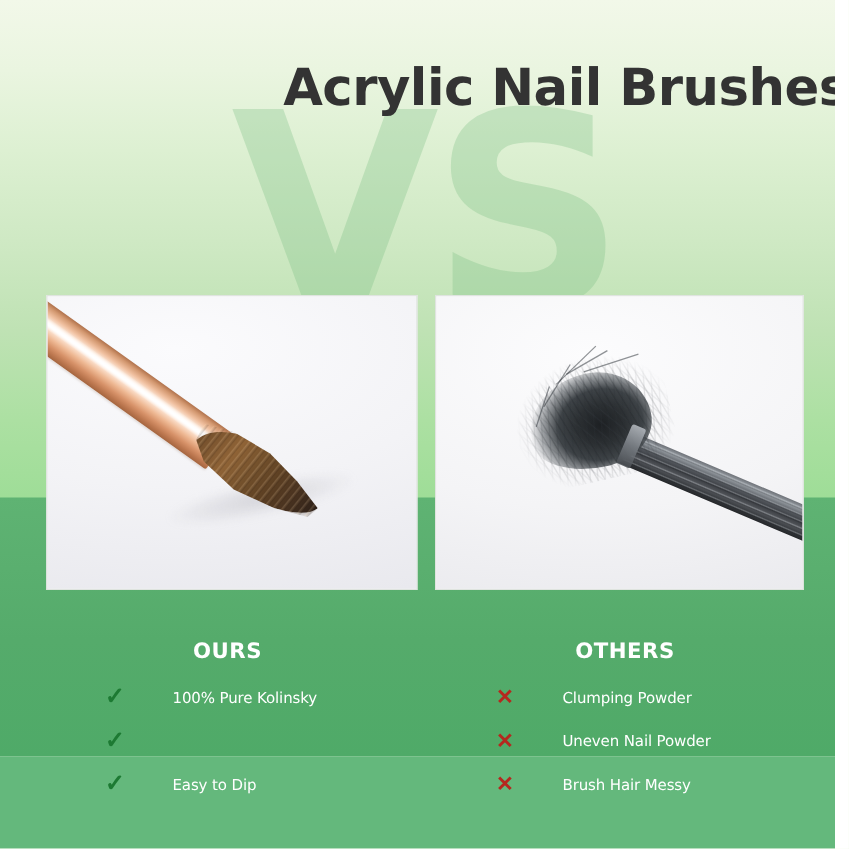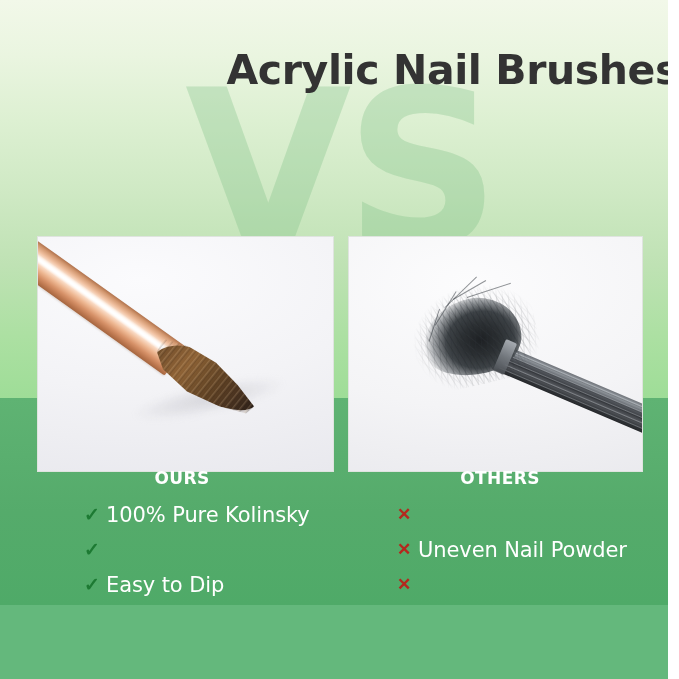--- a/index.html
+++ b/index.html
@@ -257,21 +257,21 @@
   .others-stray {
     position:absolute;
     background:rgba(55,60,66,0.55);
     height:1px;
     transform-origin:0 50%;
   }
 
   
   .col {
     position:absolute;
-    top:468px;
+    top:511px;
     width:300px;
   }
   .col-ours   { left:32px; }
   .col-others { left:350px; }
 
   .col-heading {
     text-align:center;
     font-family:"DejaVu Sans", sans-serif;
     font-size:17px;
     font-weight:bold;
@@ -291,23 +291,24 @@
     flex:0 0 28px;
     text-align:center;
     font-size:19px;
     font-weight:bold;
     line-height:1;
   }
   .mark-check { color:#1d7a33; }
   .mark-cross { color:#b5281e; font-size:17px; }
   .feature-text {
     font-family:"DejaVu Sans", sans-serif;
-    font-size:21px;
+    font-size:12px;
     color:#ffffff;
     letter-spacing:-0.1px;
+    margin-left:32px;
   }
   .col-ours   .feature-item { padding-left:46px; }
   .col-others .feature-item { padding-left:40px; }
 </style>
 </head>
 <body>
 
 <div id="poster">
 
   <div class="bg-gradient"></div>
@@ -360,24 +361,26 @@
         <span class="feature-text">Easy to Dip</span>
       </li>
     </ul>
   </div>
 
   <div class="col col-others">
     <div class="col-heading">OTHERS</div>
     <ul class="feature-list">
       <li class="feature-item">
         <span class="mark mark-cross">✕</span>
+        <span class="feature-text">Clumping Powder</span>
       </li>
       <li class="feature-item">
         <span class="mark mark-cross">✕</span>
         <span class="feature-text">Uneven Nail Powder</span>
       </li>
       <li class="feature-item">
         <span class="mark mark-cross">✕</span>
+        <span class="feature-text">Brush Hair Messy</span>
       </li>
     </ul>
   </div>
 
 </div>
 
 </body></html>

